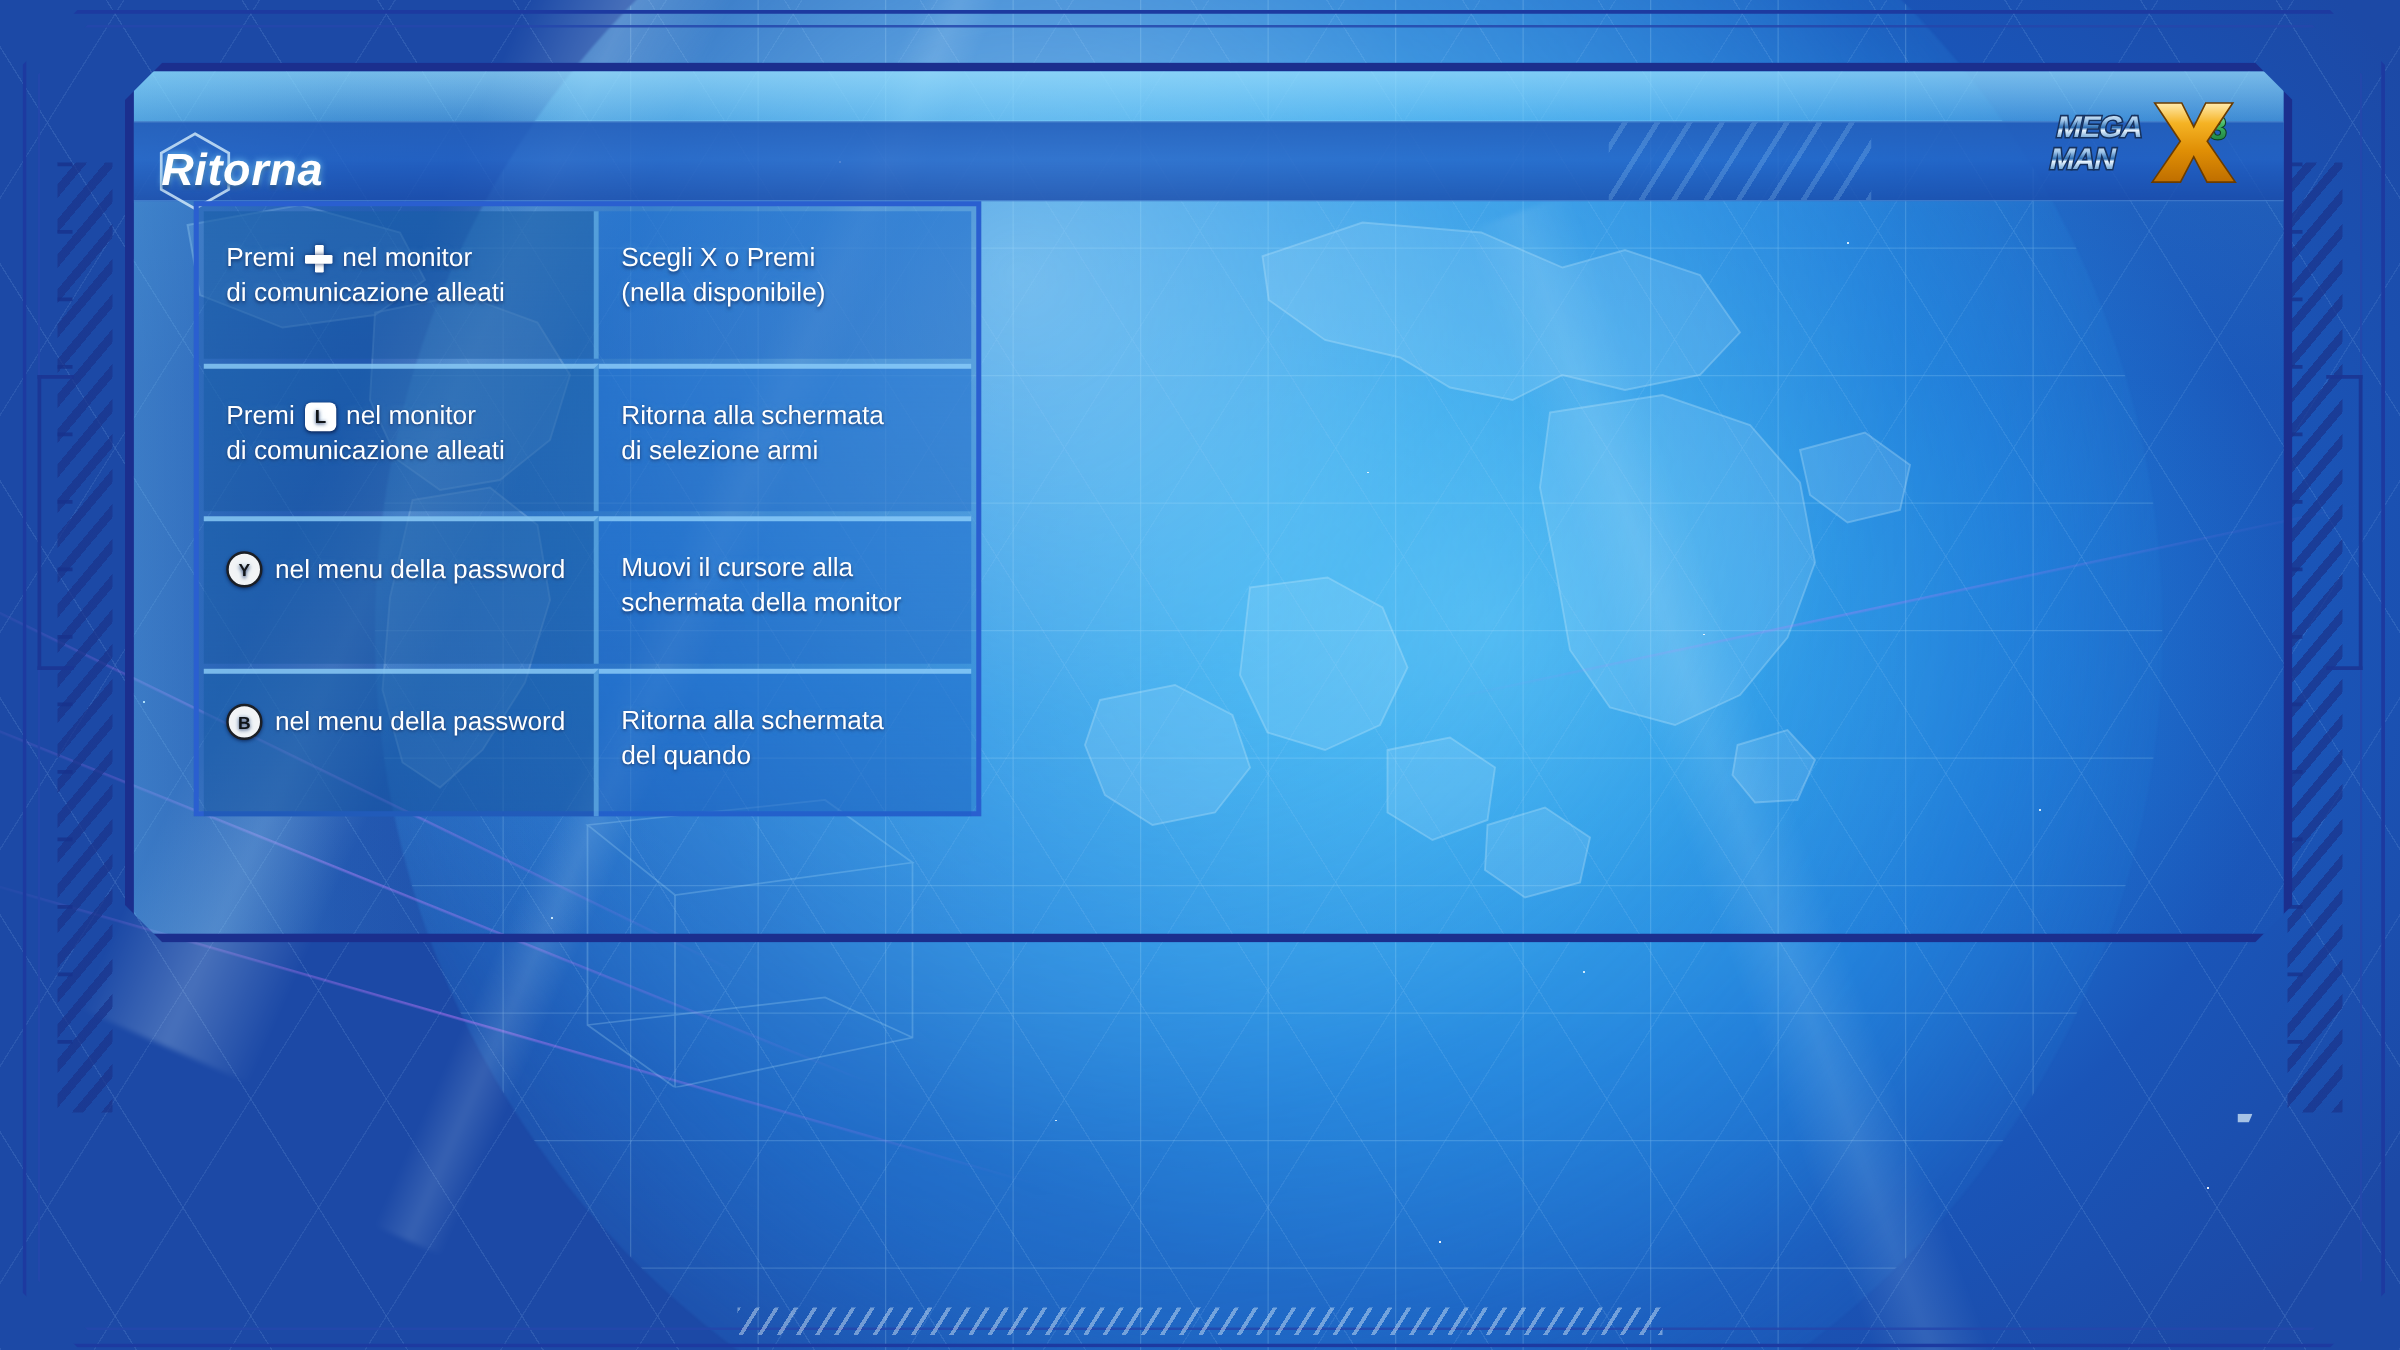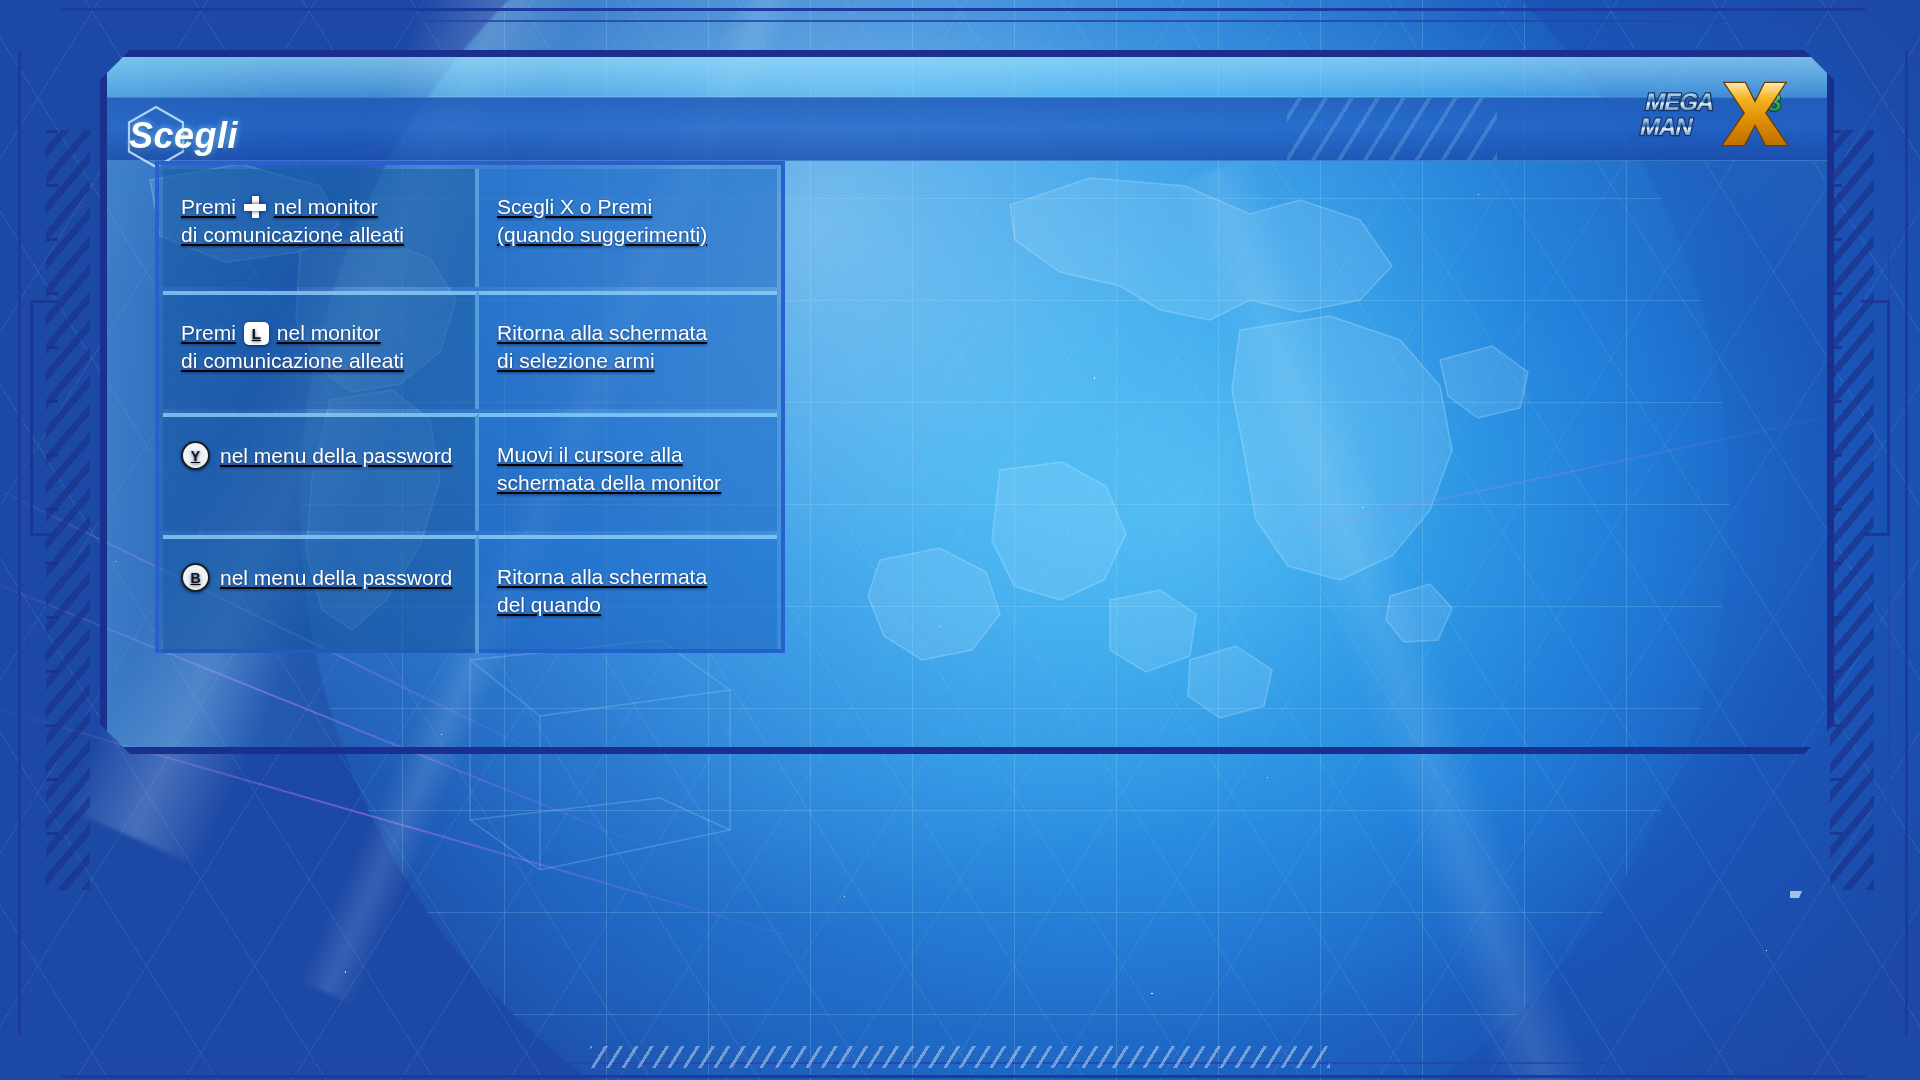--- a/index.html
+++ b/index.html
@@ -141,21 +141,21 @@
   
   .logo{position:absolute;right:26px;top:20px;width:176px;height:72px;}
 
   
   .table{position:absolute;left:48px;top:104px;width:630px;height:492px;
      border:4px solid #2a5fd0;
      background:rgba(26,84,170,.22);
      padding:4px;box-sizing:border-box;}
   .trow{display:flex;height:118px;box-sizing:border-box;}
   .trow + .trow{margin-top:4px;}
-  .cell{box-sizing:border-box;padding:24px 0 0 18px;text-decoration:underline;}
+  .cell{box-sizing:border-box;padding:24px 0 0 18px;}
   .cell.left{width:316px;
      background:linear-gradient(180deg, rgba(24,94,168,.60), rgba(22,86,160,.46));
      border-right:4px solid rgba(120,200,250,.55);}
   .cell.right{flex:1;
      background:linear-gradient(180deg, rgba(28,110,208,.52), rgba(24,98,196,.40));
      padding-left:18px;}
   .trow + .trow .cell{border-top:4px solid rgba(150,215,255,.75);}
   .ln{font-size:21px;line-height:28px;color:#ffffff;white-space:nowrap;
       text-shadow:0 1px 3px rgba(8,30,85,.85), 0 0 6px rgba(120,205,255,.35);
       display:flex;align-items:center;}
@@ -297,21 +297,21 @@
     <div class="panel-left-glow"></div>
 
     <div class="header">
       <div class="header-slashes"></div>
     </div>
 
     <svg class="hexmark" viewBox="0 0 62 64">
       <path d="M31,2 L58,17.5 L58,46.5 L31,62 L4,46.5 L4,17.5 Z" fill="none" stroke="rgba(225,245,255,.75)" stroke-width="2.2"></path>
     </svg>
 
-    <div class="manuale">Scegli</div>
+    <div class="manuale">Ritorna</div>
 
     <svg class="logo" viewBox="0 0 176 72">
       <defs>
         <linearGradient id="silver" x1="0" y1="0" x2="0" y2="1">
           <stop offset="0%" stop-color="#f4fbff"></stop>
           <stop offset="28%" stop-color="#9dc4e8"></stop>
           <stop offset="48%" stop-color="#2e6fb5"></stop>
           <stop offset="56%" stop-color="#e9f5ff"></stop>
           <stop offset="80%" stop-color="#6ea3d6"></stop>
           <stop offset="100%" stop-color="#1f4e90"></stop>
@@ -346,21 +346,21 @@
           <div class="cell left">
             <div class="ln">
               <span>Premi</span>
               <span class="btn-plus"></span>
               <span>nel monitor</span>
             </div>
             <div class="ln">di comunicazione alleati</div>
           </div>
           <div class="cell right">
             <div class="ln">Scegli X o Premi</div>
-            <div class="ln">(quando suggerimenti)</div>
+            <div class="ln">(nella disponibile)</div>
           </div>
         </div>
         <div class="trow">
           <div class="cell left">
             <div class="ln">
               <span>Premi</span>
               <span class="btn-key">L</span>
               <span>nel monitor</span>
             </div>
             <div class="ln">di comunicazione alleati</div>

